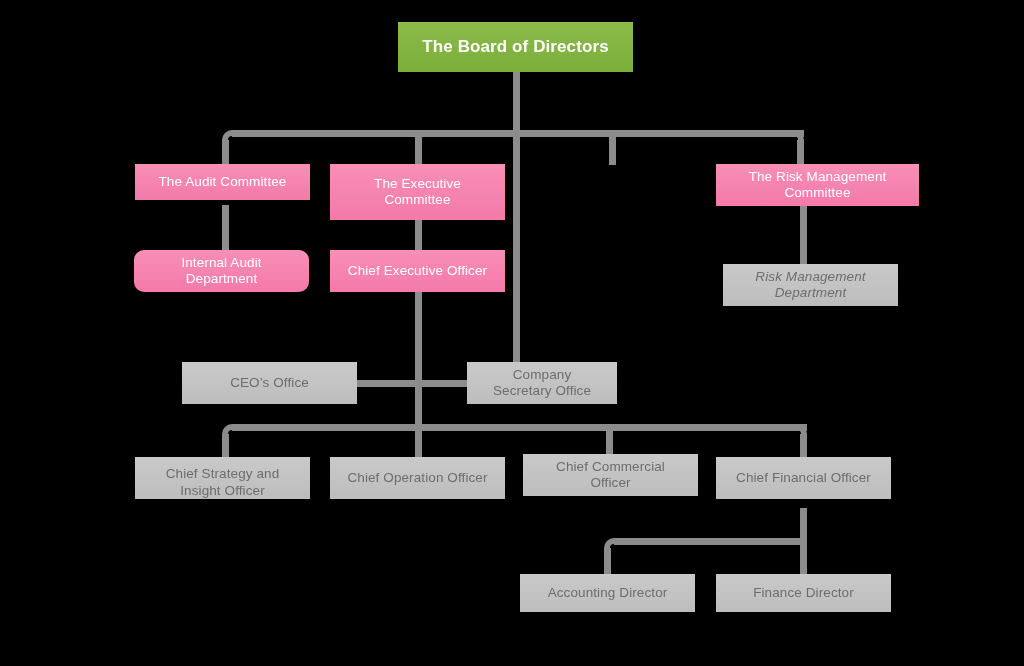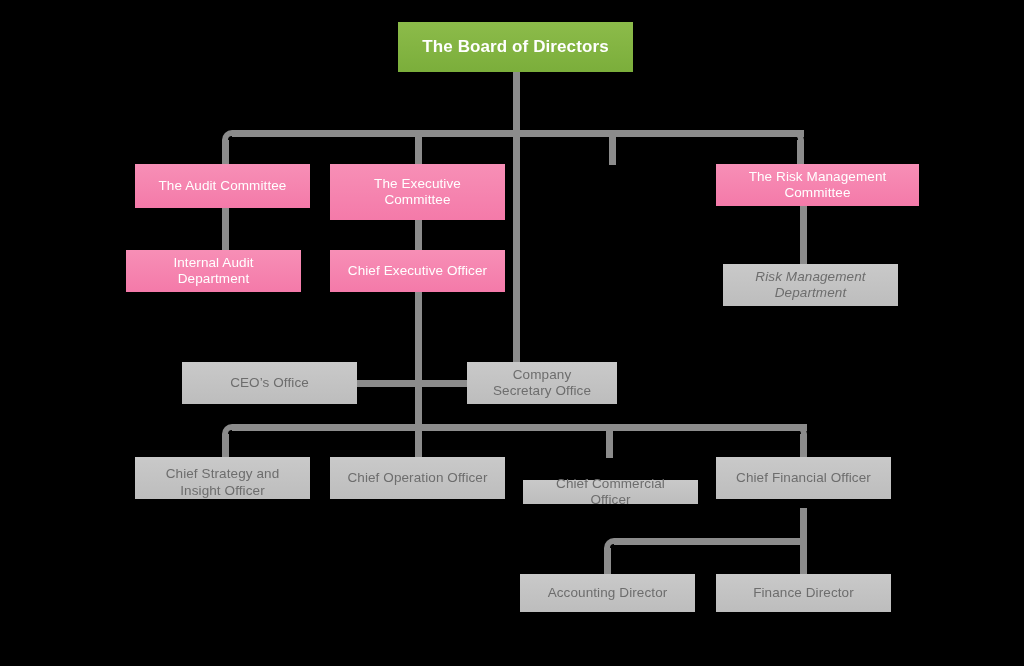--- a/index.html
+++ b/index.html
@@ -131,35 +131,35 @@
 
   <div class="conn conn-v" style="left:800px; top:508px; width:7px; height:78px;"></div>
   <div class="conn conn-h" style="left:614px; top:538px; width:193px; height:7px;"></div>
   <div class="elbow elbow-tl" style="left:604px; top:538px; width:20px; height:22px;"></div>
   <div class="conn conn-v" style="left:604px; top:548px; width:7px; height:28px;"></div>
 
   <div class="node green" style="left:398px; top:22px; width:235px; height:50px;">
     <span class="node-label">The Board of Directors</span>
   </div>
 
-  <div class="node pink" style="left:135px; top:164px; width:175px; height:44px;">
+  <div class="node pink" style="left:135px; top:164px; width:175px; height:36px;">
     <span class="node-label">The Audit Committee</span>
   </div>
 
   <div class="node pink" style="left:330px; top:164px; width:175px; height:56px;">
     <span class="node-label">The Executive Committee</span>
   </div>
 
 
   <div class="node pink" style="left:716px; top:164px; width:203px; height:42px;">
     <span class="node-label">The Risk Management
 Committee</span>
   </div>
 
-  <div class="node pink" style="left:126px; top:250px; width:175px; height:42px;">
+  <div class="node pink" style="left:134px; top:250px; width:175px; height:42px;border-radius:10px;">
     <span class="node-label">Internal Audit
 Department</span>
   </div>
 
   <div class="node pink" style="left:330px; top:250px; width:175px; height:42px;">
     <span class="node-label">Chief Executive Officer</span>
   </div>
 
   <div class="node gray" style="left:723px; top:264px; width:175px; height:42px;font-style:italic;">
     <span class="node-label">Risk Management
@@ -177,21 +177,21 @@
 
   <div class="node gray" style="left:135px; top:457px; width:175px; height:42px;align-items:flex-end;">
     <span class="node-label">Chief Strategy and
 Insight Officer</span>
   </div>
 
   <div class="node gray" style="left:330px; top:457px; width:175px; height:42px;">
     <span class="node-label">Chief Operation Officer</span>
   </div>
 
-  <div class="node gray" style="left:523px; top:480px; width:175px; height:24px;">
+  <div class="node gray" style="left:523px; top:454px; width:175px; height:42px;">
     <span class="node-label">Chief Commercial Officer</span>
   </div>
 
   <div class="node gray" style="left:716px; top:457px; width:175px; height:42px;">
     <span class="node-label">Chief Financial Officer</span>
   </div>
 
   <div class="node gray" style="left:520px; top:574px; width:175px; height:38px;">
     <span class="node-label">Accounting Director</span>
   </div>

